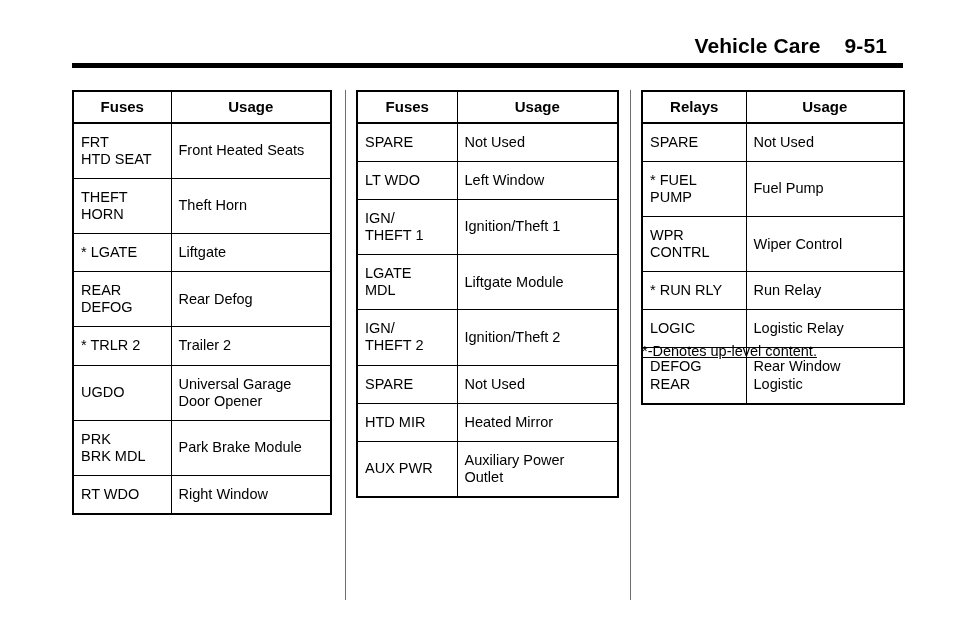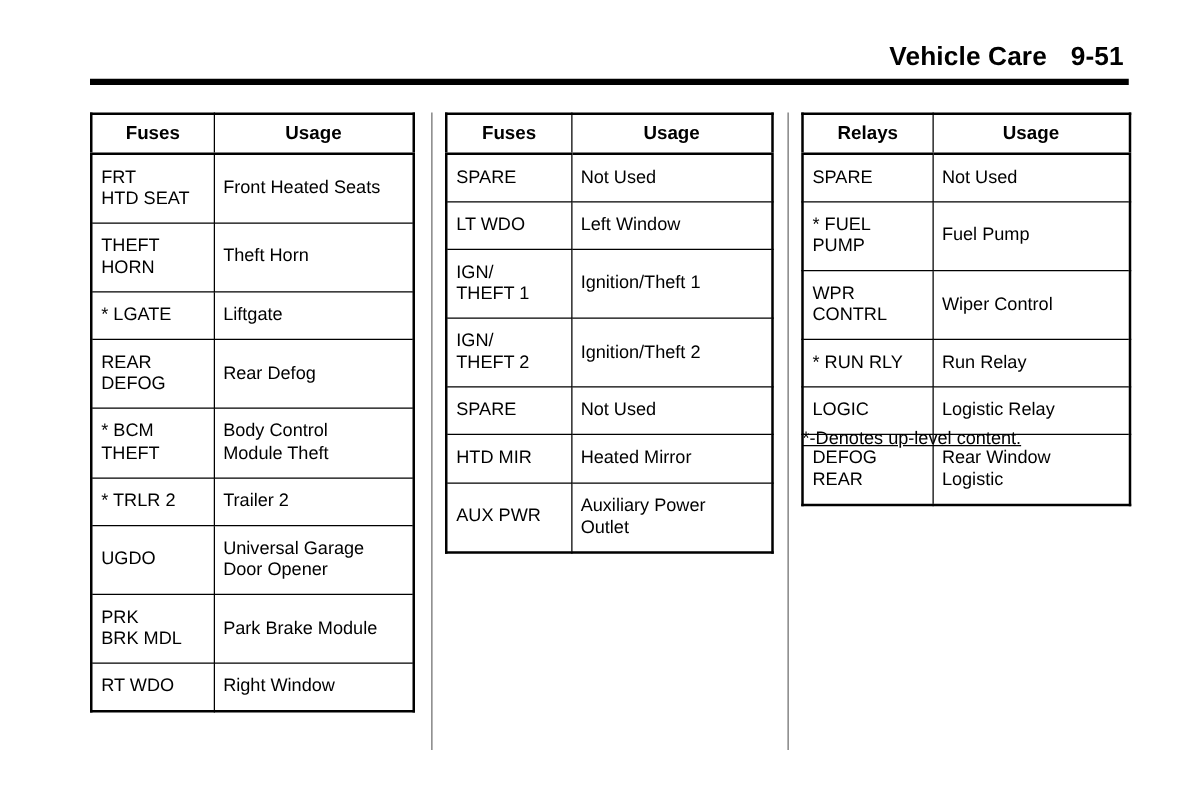--- a/index.html
+++ b/index.html
@@ -19,25 +19,25 @@
   
   .page-header {
     position: absolute;
     left: 72px;
     top: 34px;
     width: 831px;
     height: 34px;
   }
   .header-line {
     position: absolute;
-    right: 4px;
+    right: 16px;
     top: 0;
     display: flex;
     align-items: baseline;
-    gap: 19px;
+    gap: 24px;
     font-size: 21px;
     font-weight: bold;
     letter-spacing: 0.1px;
     white-space: nowrap;
   }
   .header-rule {
     position: absolute;
     left: 0;
     top: 29px;
     width: 831px;
@@ -149,26 +149,20 @@
       <tr>
         <td class="c-code">* LGATE</td>
         <td class="c-use">Liftgate</td>
       </tr>
       <tr>
         <td class="c-code">REAR
 DEFOG</td>
         <td class="c-use">Rear Defog</td>
       </tr>
       <tr>
-        <td class="c-code">* BCM
-THEFT</td>
-        <td class="c-use">Body Control
-Module Theft</td>
-      </tr>
-      <tr>
         <td class="c-code">* TRLR 2</td>
         <td class="c-use">Trailer 2</td>
       </tr>
       <tr>
         <td class="c-code">UGDO</td>
         <td class="c-use">Universal Garage
 Door Opener</td>
       </tr>
       <tr>
         <td class="c-code">PRK
@@ -201,20 +195,25 @@
       <tr>
         <td class="c-code">LT WDO</td>
         <td class="c-use">Left Window</td>
       </tr>
       <tr>
         <td class="c-code">IGN/
 THEFT 1</td>
         <td class="c-use">Ignition/Theft 1</td>
       </tr>
       <tr>
+        <td class="c-code">LGATE
+MDL</td>
+        <td class="c-use">Liftgate Module</td>
+      </tr>
+      <tr>
         <td class="c-code">IGN/
 THEFT 2</td>
         <td class="c-use">Ignition/Theft 2</td>
       </tr>
       <tr>
         <td class="c-code">SPARE</td>
         <td class="c-use">Not Used</td>
       </tr>
       <tr>
         <td class="c-code">HTD MIR</td>

